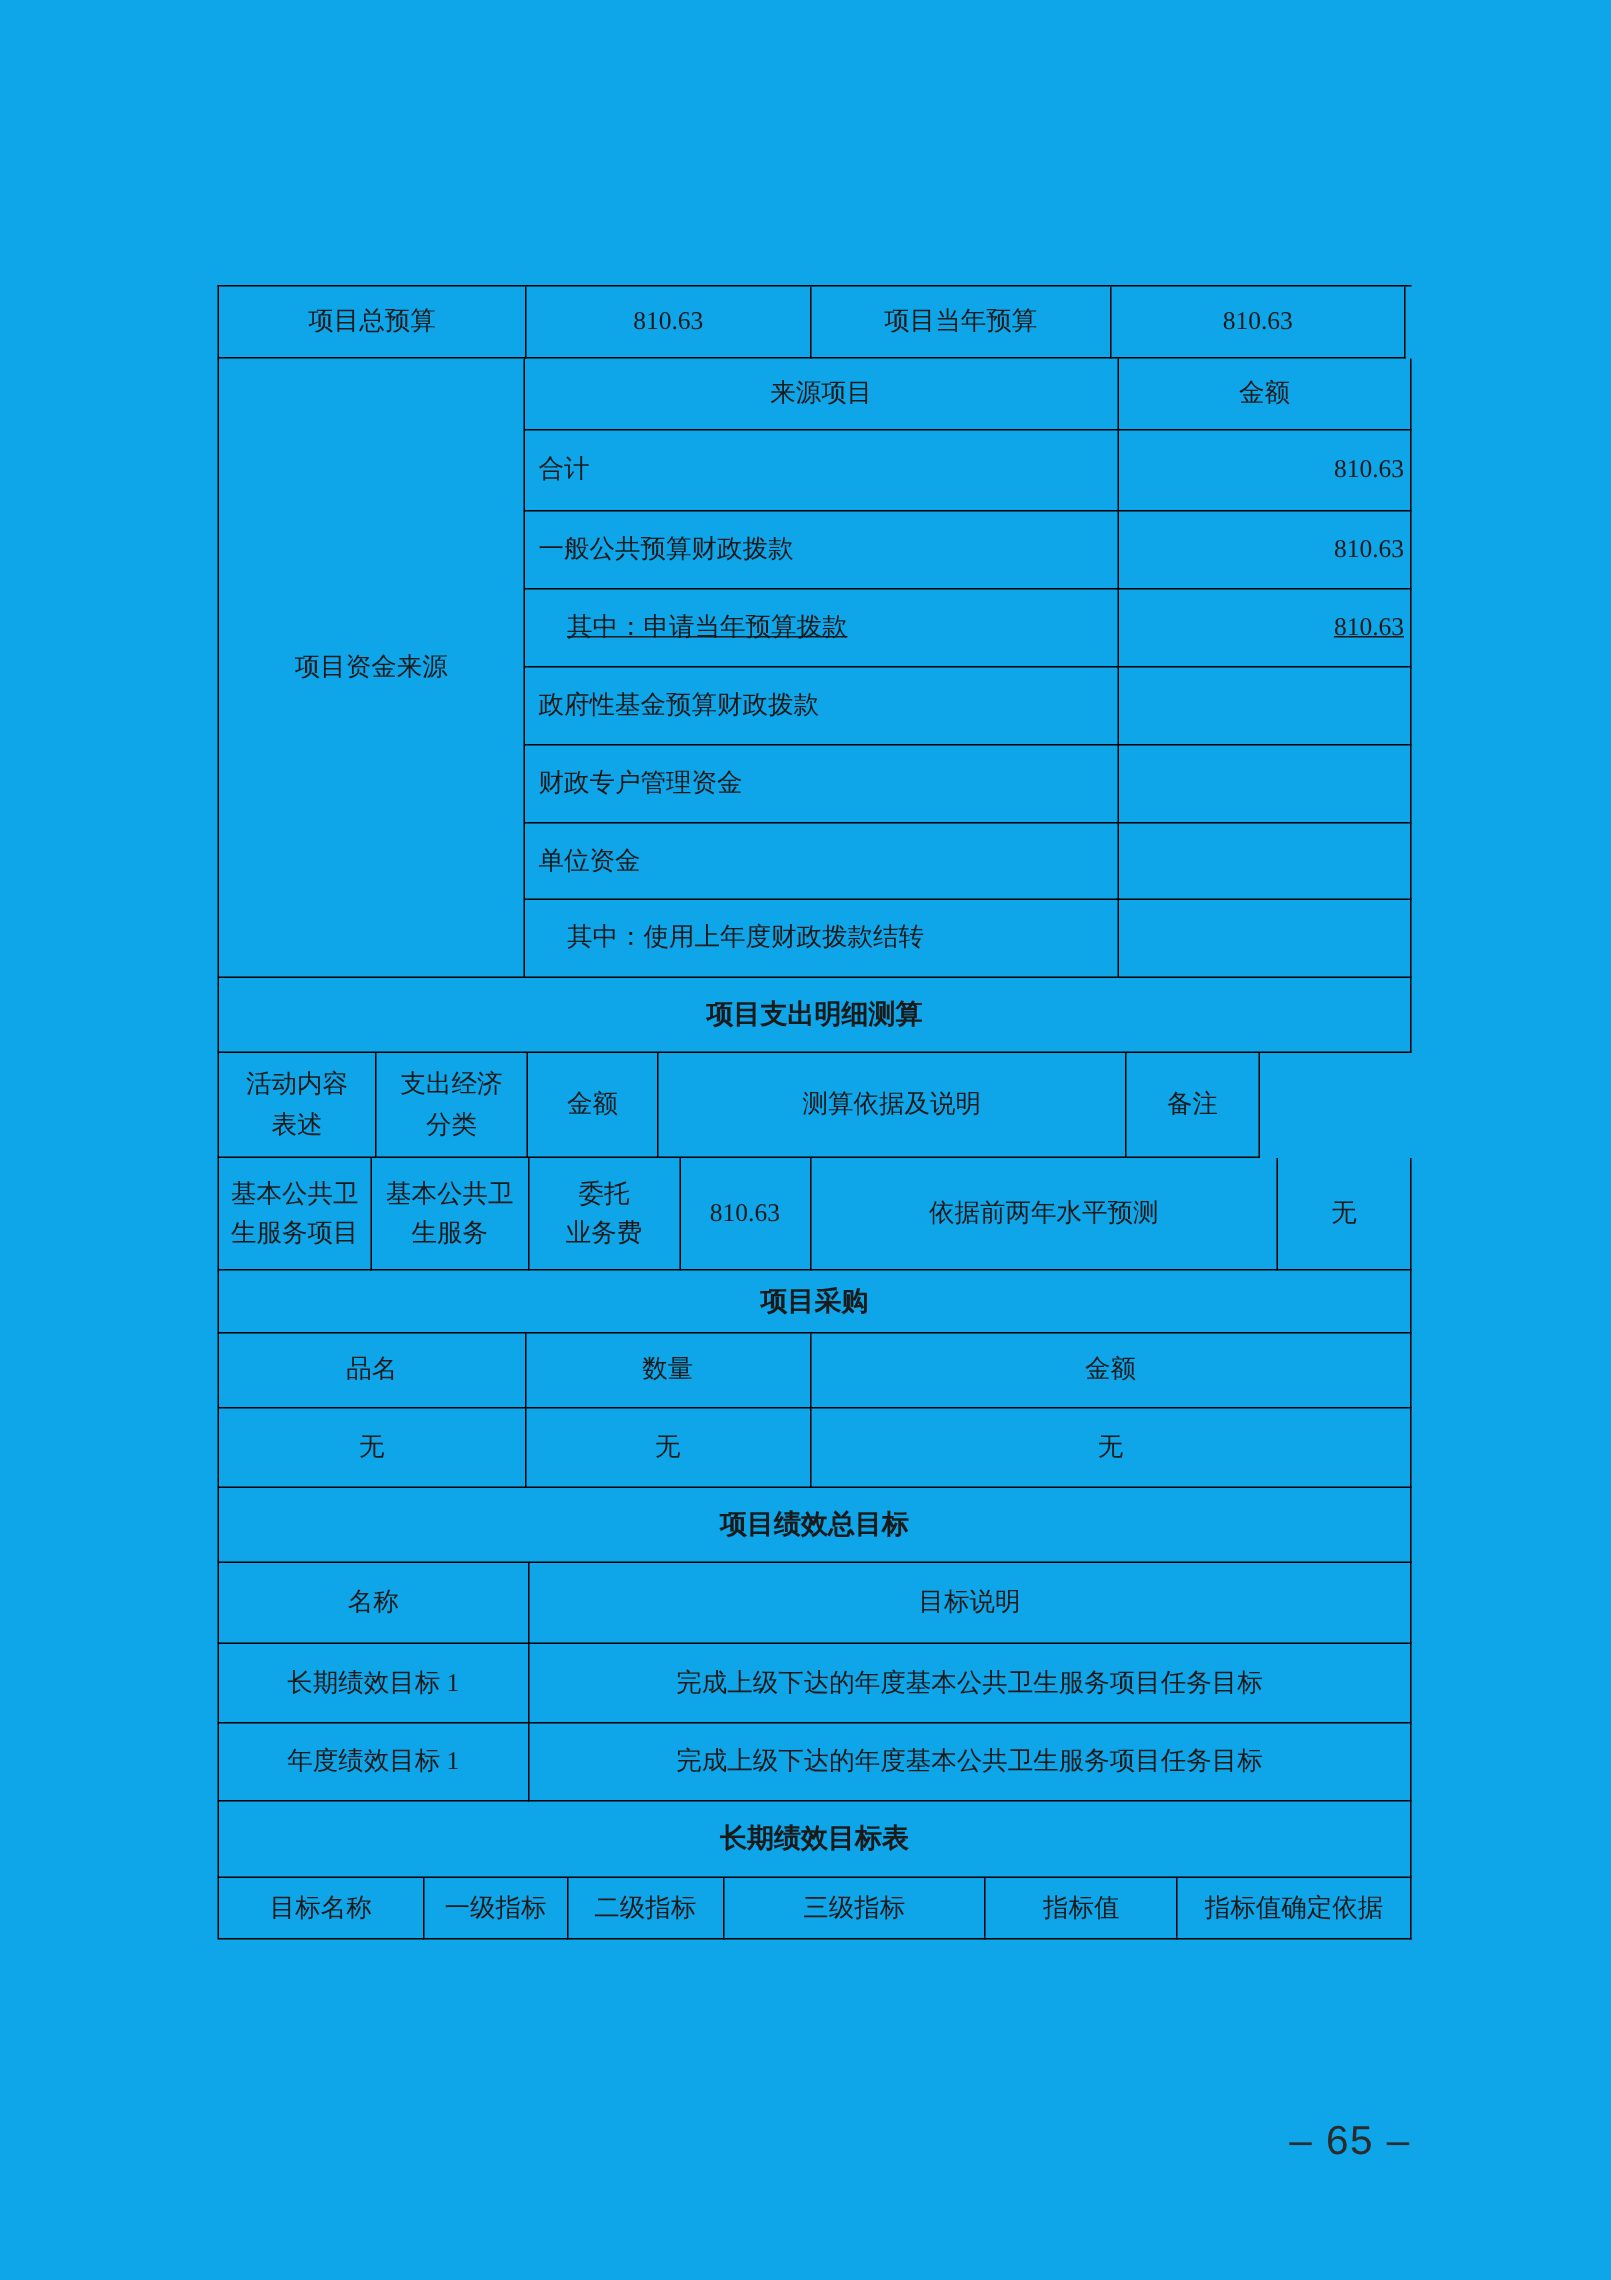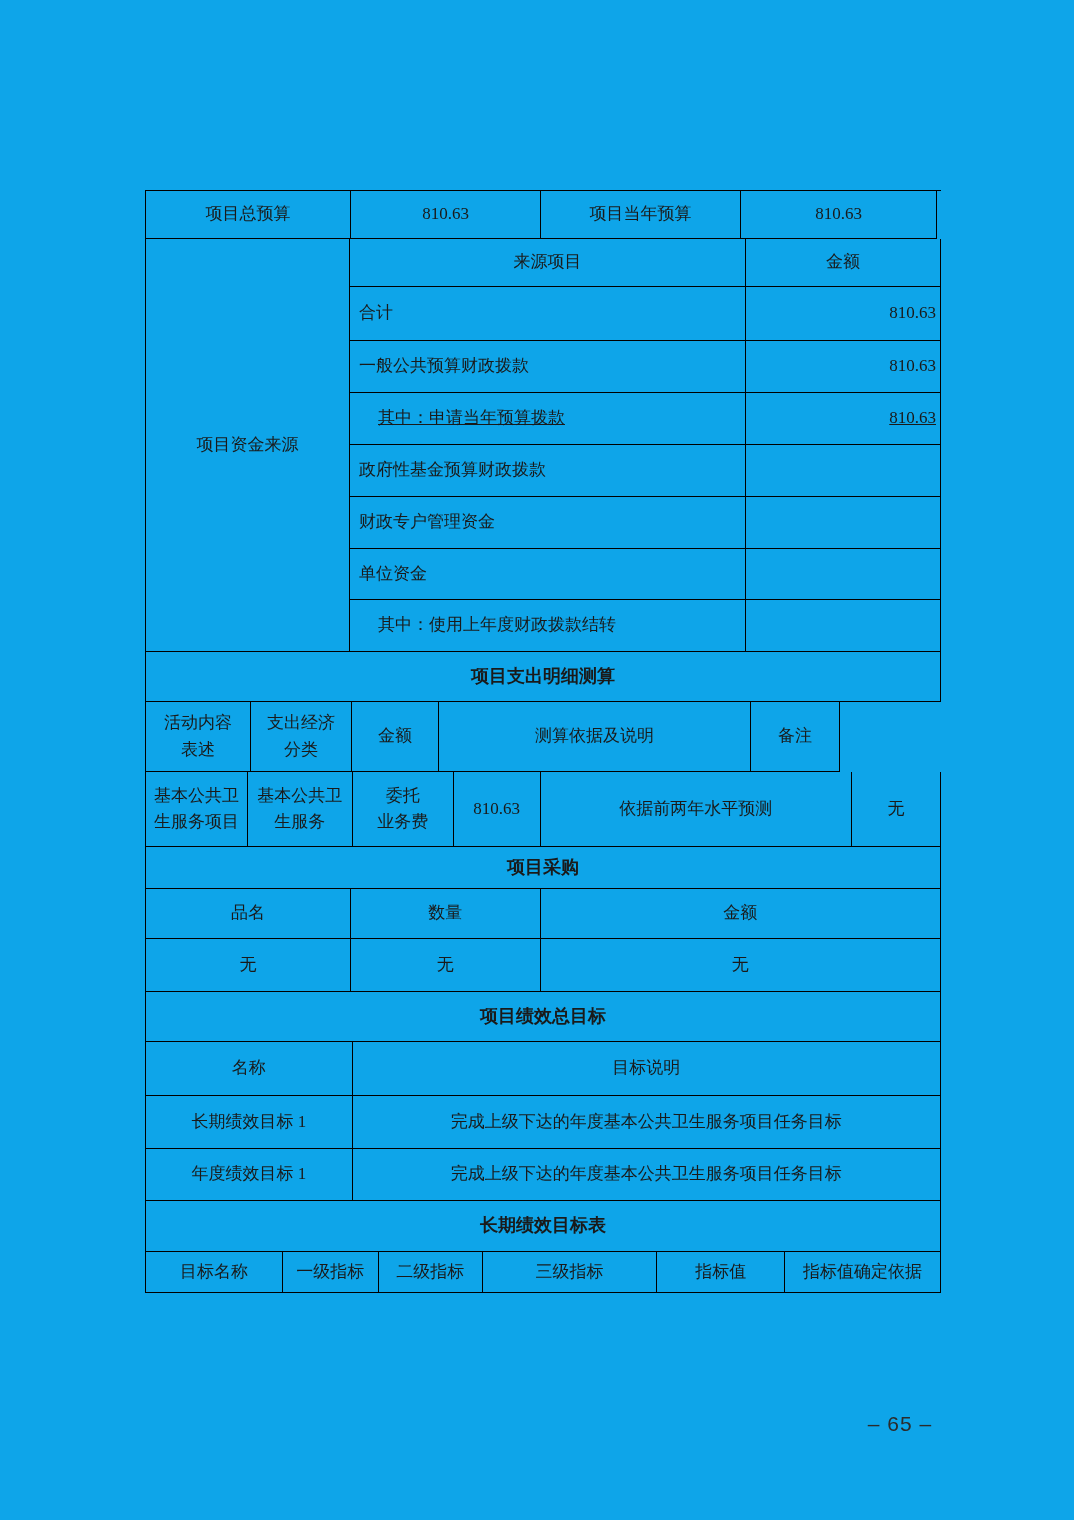--- a/index.html
+++ b/index.html
@@ -46,21 +46,21 @@
     text-indent:20px;
     line-height:28px;
     text-align:left;
   }
   #page-number {
     position:absolute;
     left:845px;
     top:1412px;
     width:110px;
     text-align:center;
-    font-size:21px;
+    font-size:27px;
     color:#2b2b2b;
     font-family:"Liberation Sans","DejaVu Sans",sans-serif;
     letter-spacing:1px;
   }
 </style>
 </head>
 <body>
 
 <div id="page">
 

